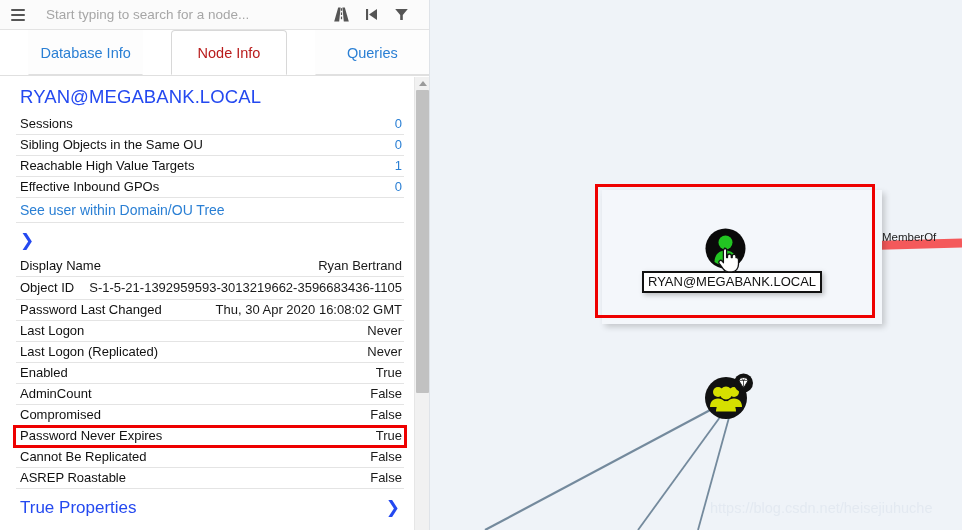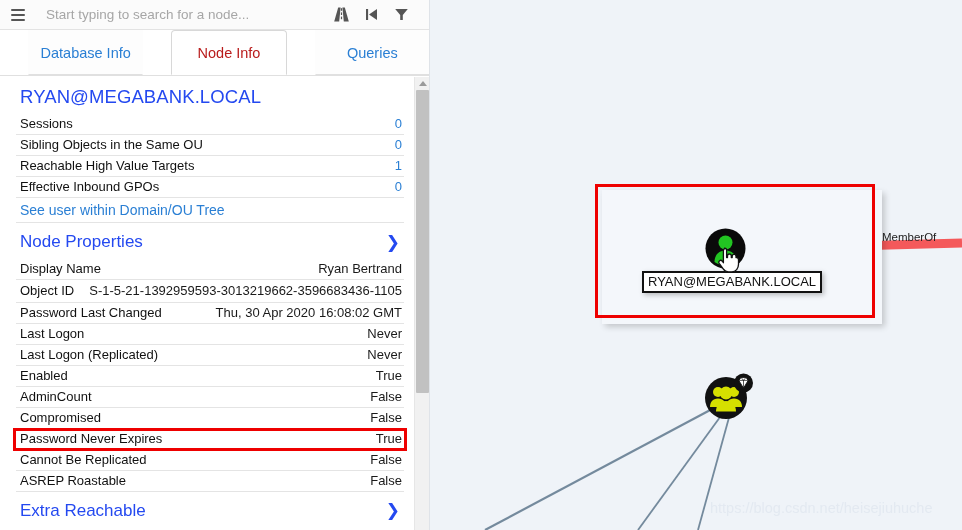--- a/index.html
+++ b/index.html
@@ -302,21 +302,20 @@
       <div class="row">
         <span class="k">Effective Inbound GPOs</span>
         <span class="v num">0</span>
       </div>
 
       <div class="linkrow">
         <a>See user within Domain/OU Tree</a>
       </div>
 
       <div class="section-head">
-        <span class="t">Node Properties</span>
         <span class="chev">❯</span>
       </div>
 
       <div class="row">
         <span class="k">Display Name</span>
         <span class="v">Ryan Bertrand</span>
       </div>
       <div class="row wrapv">
         <span class="k">Object ID</span>
         <span class="v">S-1-5-21-1392959593-3013219662-3596683436-1105</span>
@@ -352,21 +351,21 @@
       <div class="row">
         <span class="k">Cannot Be Replicated</span>
         <span class="v">False</span>
       </div>
       <div class="row">
         <span class="k">ASREP Roastable</span>
         <span class="v">False</span>
       </div>
 
       <div class="section-head">
-        <span class="t">Extra Reachable</span>
+        <span class="t">True Properties</span>
         <span class="chev">❯</span>
       </div>
 
     </div>
 
     <div id="scrollbar">
       <div id="scroll-up"></div>
       <div id="scroll-thumb"></div>
     </div>
 

